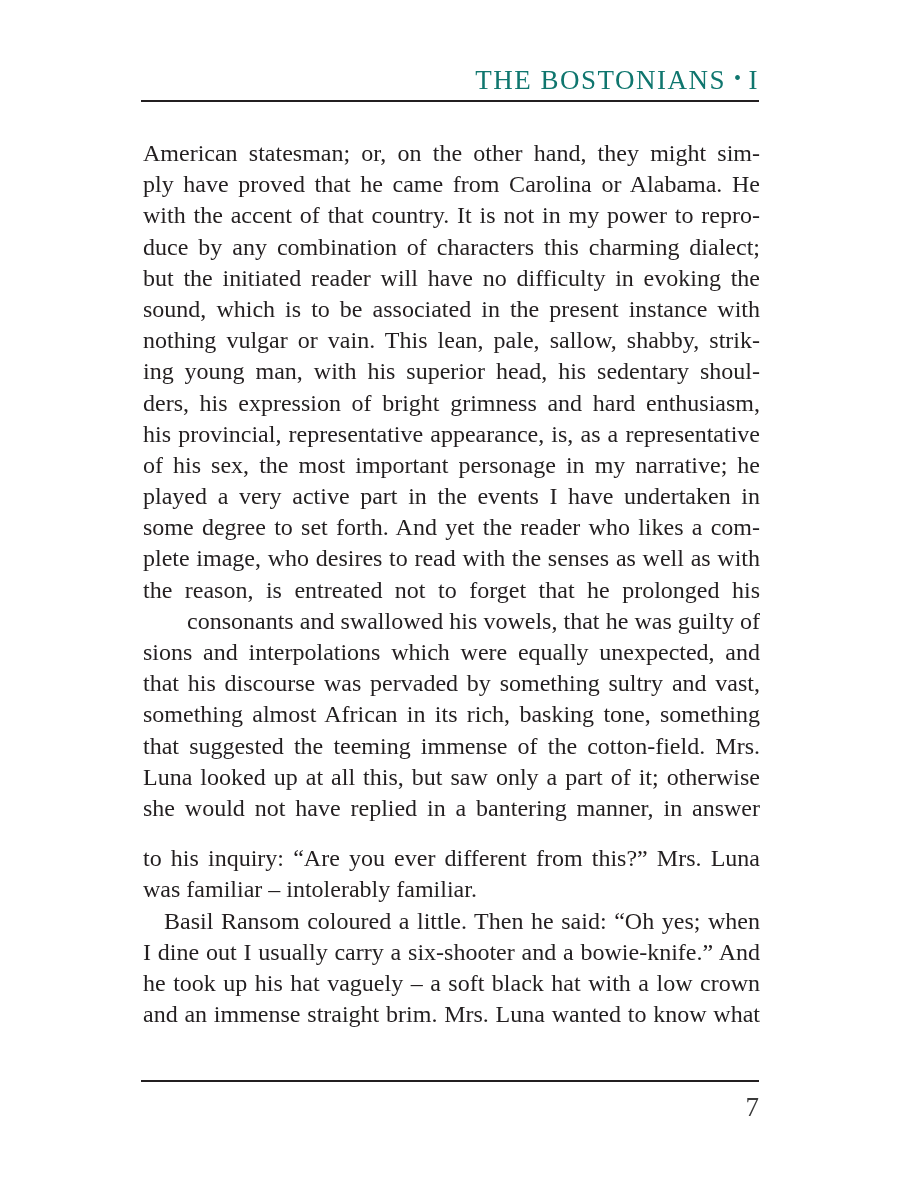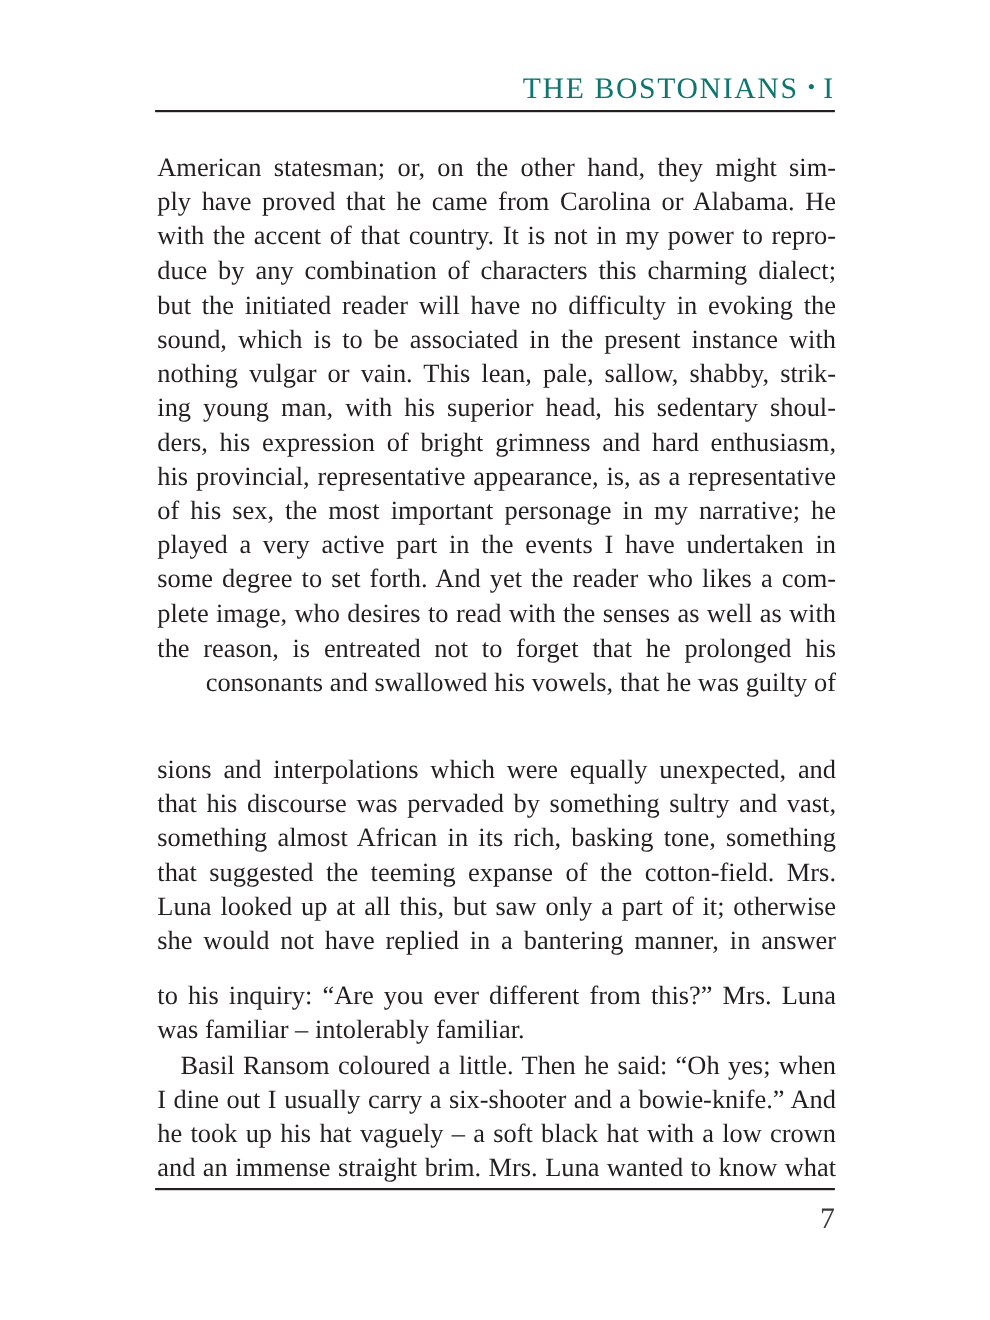--- a/index.html
+++ b/index.html
@@ -94,24 +94,24 @@
     <span class="line" style="white-space: normal; overflow: hidden;">nothing vulgar or vain. This lean, pale, sallow, shabby, strik-</span>
     <span class="line" style="white-space: normal; overflow: hidden;">ing young man, with his superior head, his sedentary shoul-</span>
     <span class="line" style="white-space: normal; overflow: hidden;">ders, his expression of bright grimness and hard enthusiasm,</span>
     <span class="line" style="white-space: normal; overflow: hidden;">his provincial, representative appearance, is, as a representative</span>
     <span class="line" style="white-space: normal; overflow: hidden;">of his sex, the most important personage in my narrative; he</span>
     <span class="line" style="white-space: normal; overflow: hidden;">played a very active part in the events I have undertaken in</span>
     <span class="line" style="white-space: normal; overflow: hidden;">some degree to set forth. And yet the reader who likes a com-</span>
     <span class="line" style="white-space: normal; overflow: hidden;">plete image, who desires to read with the senses as well as with</span>
     <span class="line" style="white-space: normal; overflow: hidden;">the reason, is entreated not to forget that he prolonged his</span>
     <span class="line" style="white-space: normal; overflow: hidden; margin-left: 44px;">consonants and swallowed his vowels, that he was guilty of eli-</span>
-    <span class="line" style="white-space: normal; overflow: hidden; margin-top: 48px;">sions and interpolations which were equally unexpected, and</span>
+    <span class="line" style="white-space: normal; overflow: hidden;">sions and interpolations which were equally unexpected, and</span>
     <span class="line" style="white-space: normal; overflow: hidden;">that his discourse was pervaded by something sultry and vast,</span>
     <span class="line" style="white-space: normal; overflow: hidden;">something almost African in its rich, basking tone, something</span>
-    <span class="line" style="white-space: normal; overflow: hidden;">that suggested the teeming expanse of the cotton-field. Mrs.</span>
+    <span class="line" style="white-space: normal; overflow: hidden;">that suggested the teeming immense of the cotton-field. Mrs.</span>
     <span class="line" style="white-space: normal; overflow: hidden;">Luna looked up at all this, but saw only a part of it; otherwise</span>
     <span class="line" style="white-space: normal; overflow: hidden;">she would not have replied in a bantering manner, in answer</span>
     <span class="line" style="white-space: normal; overflow: hidden; margin-top: 19px;">to his inquiry: “Are you ever different from this?” Mrs. Luna</span>
     <span class="line last" style="white-space: normal; overflow: hidden;">was familiar – intolerably familiar.</span>
   </div>
   <div>
     <span class="line indent" style="white-space: normal; overflow: hidden;">Basil Ransom coloured a little. Then he said: “Oh yes; when</span>
     <span class="line" style="white-space: normal; overflow: hidden;">I dine out I usually carry a six-shooter and a bowie-knife.” And</span>
     <span class="line" style="white-space: normal; overflow: hidden;">he took up his hat vaguely – a soft black hat with a low crown</span>
     <span class="line" style="white-space: normal; overflow: hidden;">and an immense straight brim. Mrs. Luna wanted to know what</span>

